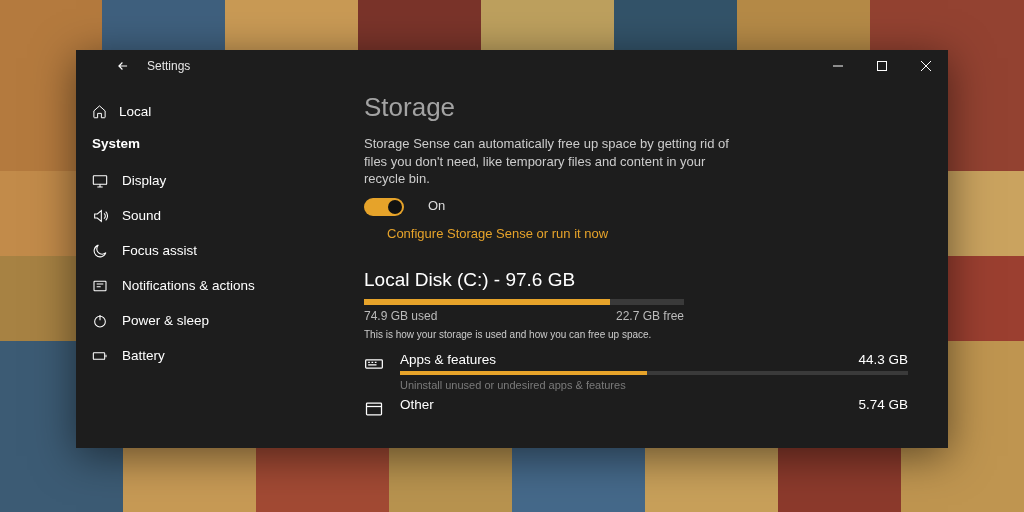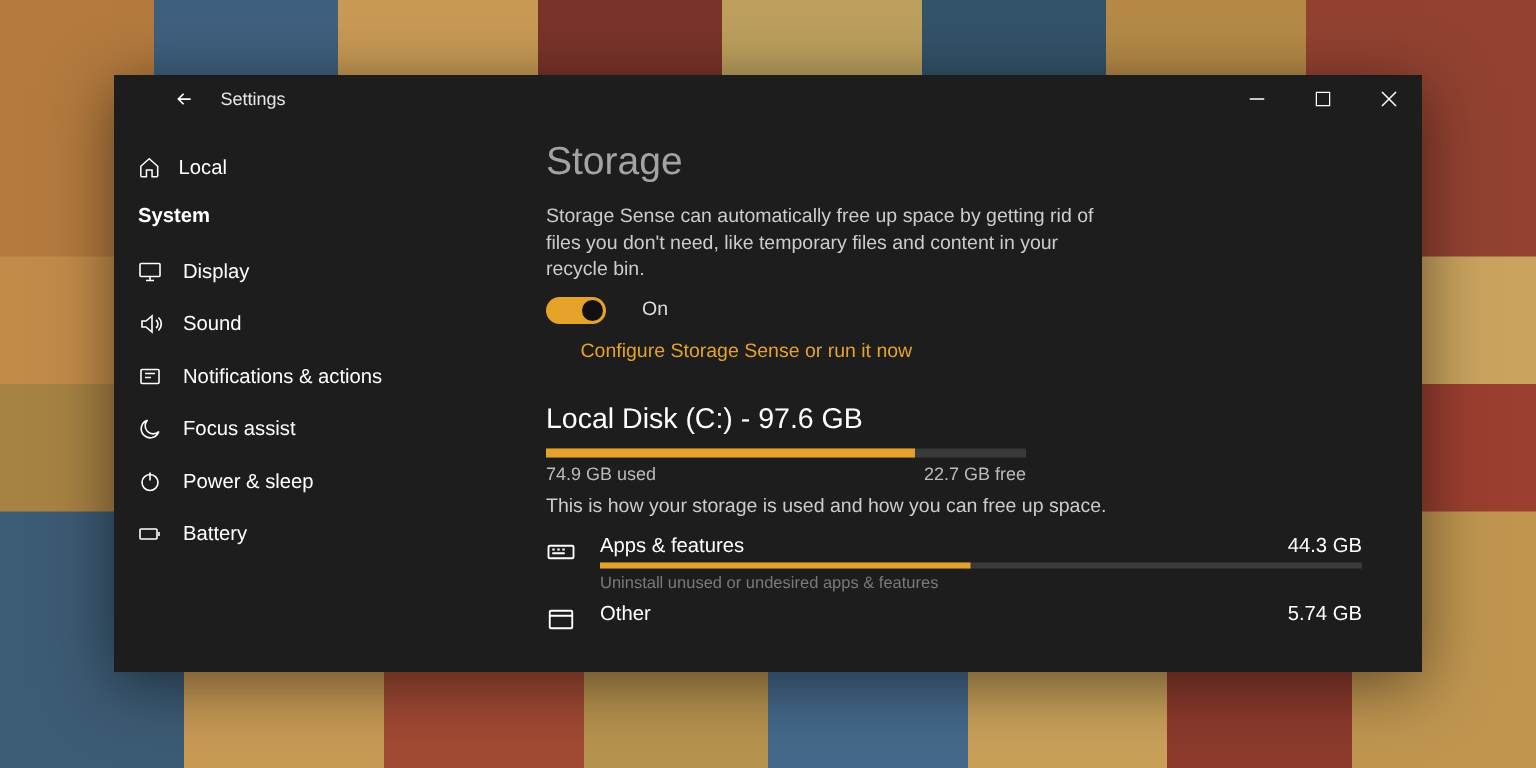--- a/index.html
+++ b/index.html
@@ -43,21 +43,21 @@
 .desc { font-size: 13px; color:#ccc; max-width: 380px; line-height: 1.35; margin-bottom: 10px; }
 .toggle-row { display:flex; align-items:flex-start; gap:24px; margin-bottom: 10px; }
 .toggle { width:40px; height:18px; border-radius:9px; background:#e6a32a; position:relative; }
 .toggle::after { content:""; position:absolute; right:2px; top:2px; width:14px; height:14px; border-radius:50%; background:#111; }
 .toggle-label { font-size:13px; }
 .link { color:#e6a32a; font-size:13px;margin-left:23px; }
 .h2 { font-size: 19px; font-weight:300; color:#fff; margin: 28px 0 8px; }
 .bar { height:6px; width:320px; background:#3a3a3a; position:relative; }
 .bar .fill { position:absolute; left:0; top:0; bottom:0; background:#e6a32a; }
 .bar-labels { width:320px; display:flex; justify-content:space-between; font-size:12px; color:#bbb; margin:4px 0 6px; }
-.subdesc { font-size:13px; color:#ccc; margin-bottom: 12px; }
+.subdesc { font-size:10px; color:#ccc; margin-bottom: 12px; }
 .cat-row { display:flex; align-items:flex-start; gap:14px; margin-bottom:6px; }
 .cat-ico { width:22px; font-size:16px; color:#fff; padding-top:2px; }
 .cat-main { flex:1; }
 .cat-head { display:flex; justify-content:space-between; font-size:13.5px; color:#fff; }
 .cat-bar { height:4px; background:#3a3a3a; margin:4px 0 4px; position:relative; }
 .cat-bar .cfill { position:absolute; left:0; top:0; bottom:0; background:#e6a32a; }
 .cat-hint { font-size:11px; color:#7a7a7a; }
 svg { display:block; }
 </style>
 </head>
@@ -118,33 +118,33 @@
           <span class="ico">
               <svg width="16" height="16" viewBox="0 0 24 24" fill="none" stroke="currentColor" stroke-width="1.6">
                 <path d="M4 9v6h4l6 5V4L8 9H4zM18 8a5 5 0 0 1 0 8M20.5 5.5a9 9 0 0 1 0 13"></path>
               </svg>
             </span>
           <span>Sound</span>
         </div>
         <div class="nav-item">
           <span class="ico">
               <svg width="16" height="16" viewBox="0 0 24 24" fill="none" stroke="currentColor" stroke-width="1.6">
+                <path d="M20.8 14.5A9 9 0 1 1 9.5 3.2 7 7 0 0 0 20.8 14.5z"></path>
+              </svg>
+            </span>
+          <span>Focus assist</span>
+        </div>
+        <div class="nav-item">
+          <span class="ico">
+              <svg width="16" height="16" viewBox="0 0 24 24" fill="none" stroke="currentColor" stroke-width="1.6">
                 <rect x="3" y="5" width="18" height="14" rx="1"></rect>
                 <path d="M7 9h10M7 13h6"></path>
               </svg>
             </span>
           <span>Notifications &amp; actions</span>
-        </div>
-        <div class="nav-item">
-          <span class="ico">
-              <svg width="16" height="16" viewBox="0 0 24 24" fill="none" stroke="currentColor" stroke-width="1.6">
-                <path d="M20.8 14.5A9 9 0 1 1 9.5 3.2 7 7 0 0 0 20.8 14.5z"></path>
-              </svg>
-            </span>
-          <span>Focus assist</span>
         </div>
         <div class="nav-item">
           <span class="ico">
               <svg width="16" height="16" viewBox="0 0 24 24" fill="none" stroke="currentColor" stroke-width="1.6">
                 <circle cx="12" cy="13" r="8"></circle>
                 <path d="M12 3v8"></path>
               </svg>
             </span>
           <span>Power &amp; sleep</span>
         </div>

